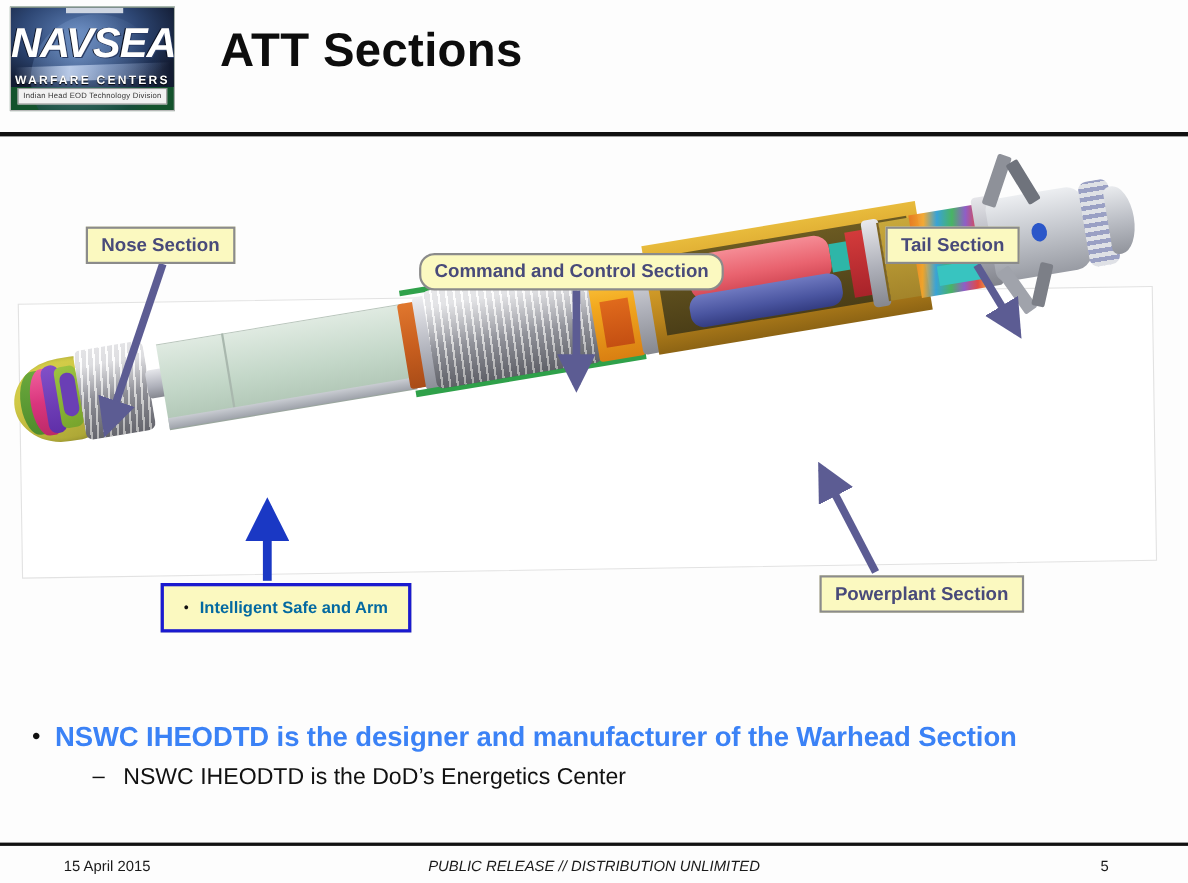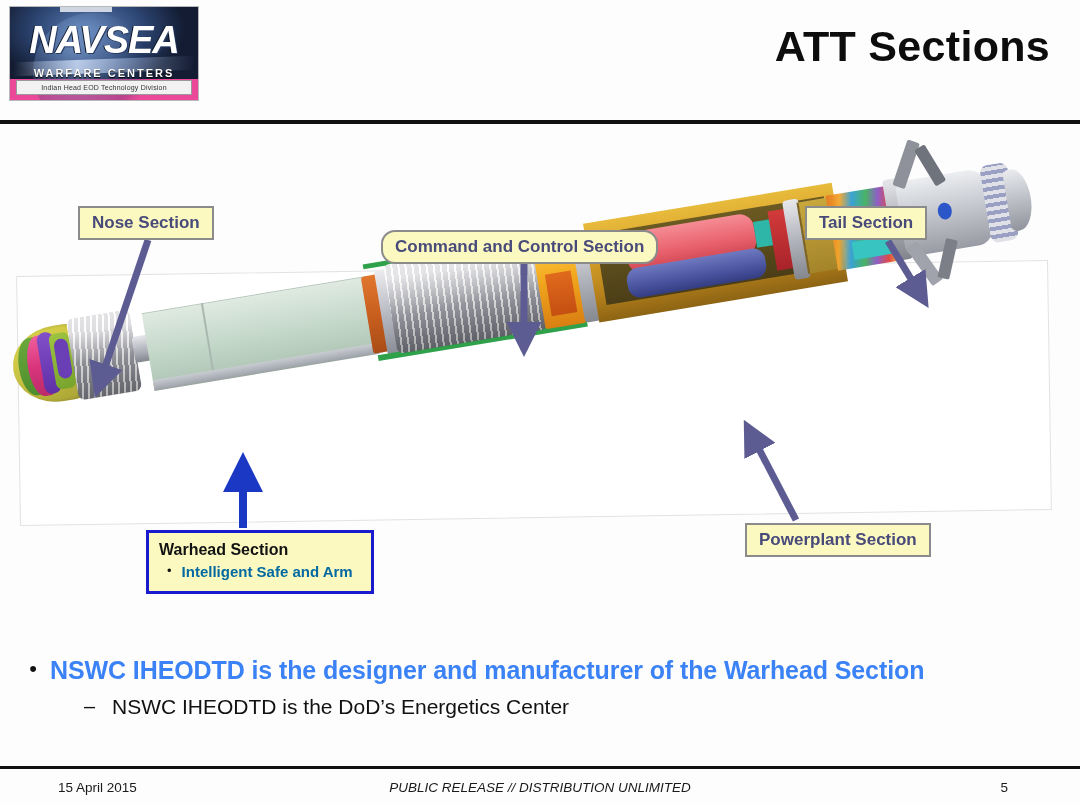--- a/index.html
+++ b/index.html
@@ -15,22 +15,22 @@
     width: 1080px;
     height: 803px;
     background: #fdfdfd;
     overflow: hidden;
   }
 
   
   .logo-box {
     position: absolute;
     left: 9px; top: 6px;
-    width: 190px; height: 95px;
-    background: #ec4899;
+    width: 150px; height: 95px;
+    background: #14532d;
     border: 1px solid #b8b8b8;
     box-sizing: border-box;
     overflow: hidden;
   }
   .logo-sky {
     position: absolute;
     left: 0; top: 0; right: 0; height: 72px;
     background:
       radial-gradient(ellipse 120px 70px at 42% 30%, #5d7fb5 0%, #2d4673 45%, #131c33 80%),
       linear-gradient(180deg, #0b1226 0%, #1b2a4a 55%, #070b18 100%);
@@ -89,21 +89,21 @@
     color: #333;
     line-height: 13px;
     letter-spacing: .2px;
     white-space: nowrap;
     overflow: hidden;
   }
 
   .slide-title {
     position: absolute;
     left: 200px; right: 30px; top: 22px;
-    text-align: right;
+    text-align: left;
     font-size: 43px;
     font-weight: bold;
     color: #0d0d0d;
     letter-spacing: .3px;
   }
   .header-rule {
     position: absolute;
     left: 0; right: 0; top: 120px;
     height: 4px;
     background: #111111;
@@ -582,21 +582,20 @@
     <line x1="796" y1="520" x2="747" y2="426" stroke="#5c5c93" stroke-width="7" marker-end="url(#ah-slate)"></line>
     <line x1="243" y1="528" x2="243" y2="460" stroke="#1a38c4" stroke-width="8" marker-end="url(#ah-blue)"></line>
   </svg>
 
   <div class="callout" id="callout-nose">Nose Section</div>
   <div class="callout" id="callout-cc">Command and Control Section</div>
   <div class="callout" id="callout-tail">Tail Section</div>
   <div class="callout" id="callout-power">Powerplant Section</div>
 
   <div class="callout-warhead">
-    <div class="wh-title">Warhead Section</div>
     <div class="wh-row">
       <span class="wh-bullet">•</span>
       <span class="wh-sub">Intelligent Safe and Arm</span>
     </div>
   </div>
 
   <div class="bullets">
     <div class="bullet-l1">
       <span class="mk">•</span>
       <span class="tx">NSWC IHEODTD is the designer and manufacturer of the Warhead Section</span>

